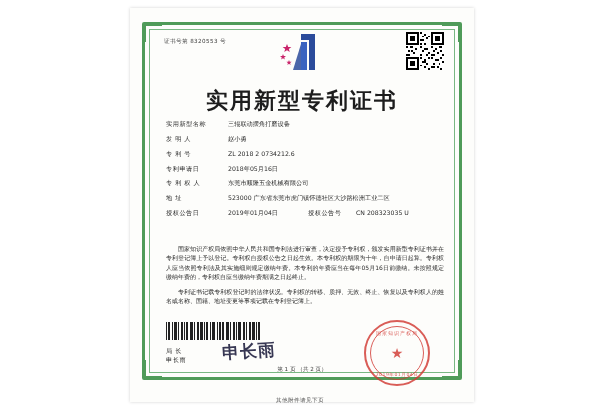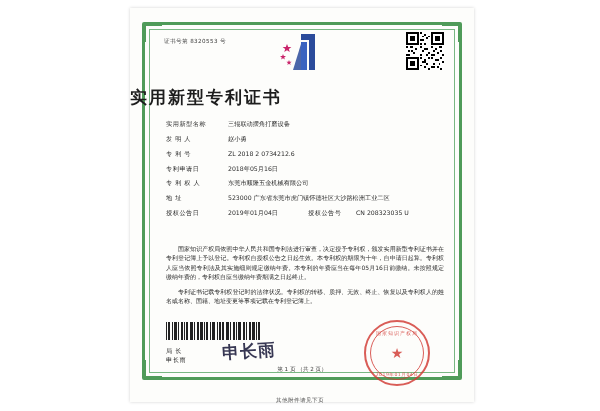--- a/index.html
+++ b/index.html
@@ -89,21 +89,22 @@
     top: 22px;
     transform: translateX(-50%);
     width: 62px;
     height: 48px;
   }
   .title {
     position: absolute;
     left: 0;
     right: 0;
     top: 78px;
-    font-size: 17px;
+    text-align: center;
+    font-size: 22px;
     font-weight: bold;
     letter-spacing: 2px;
     color: #1d1d1d;
     font-family: "DejaVu Sans", "Liberation Sans", sans-serif;
   }
   .fields {
     position: absolute;
     left: 36px;
     right: 30px;
     top: 112px;

